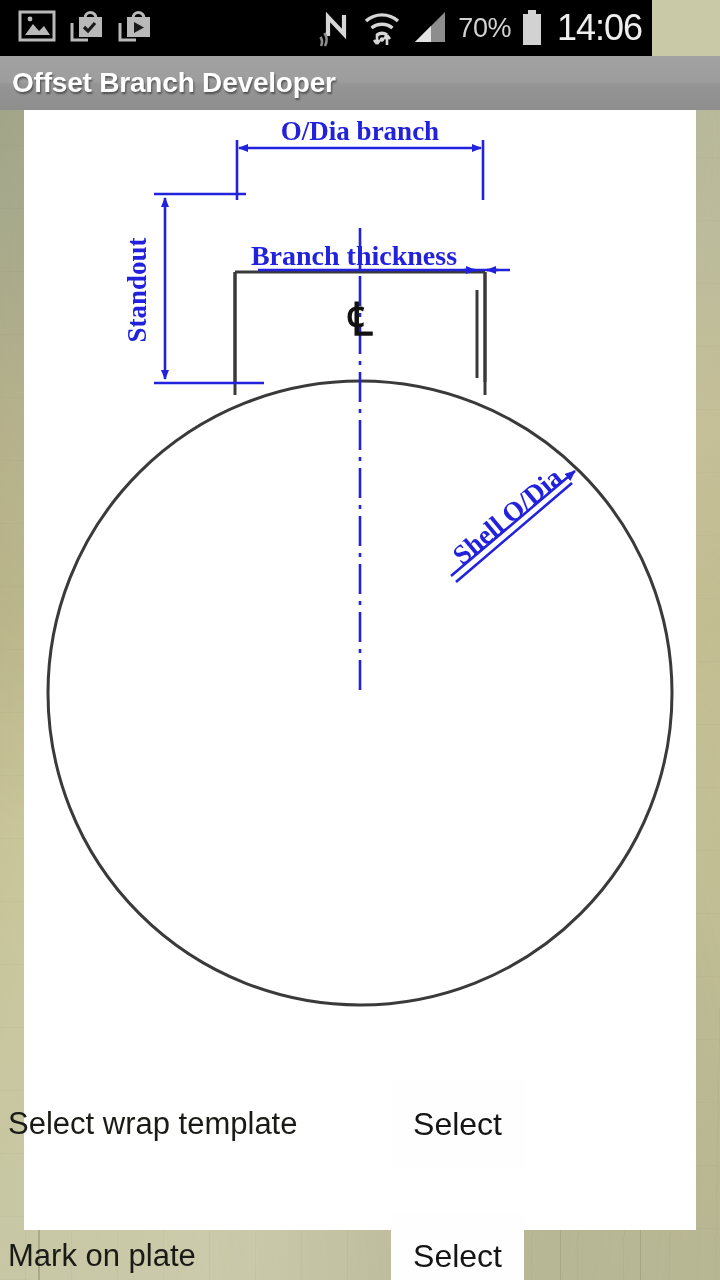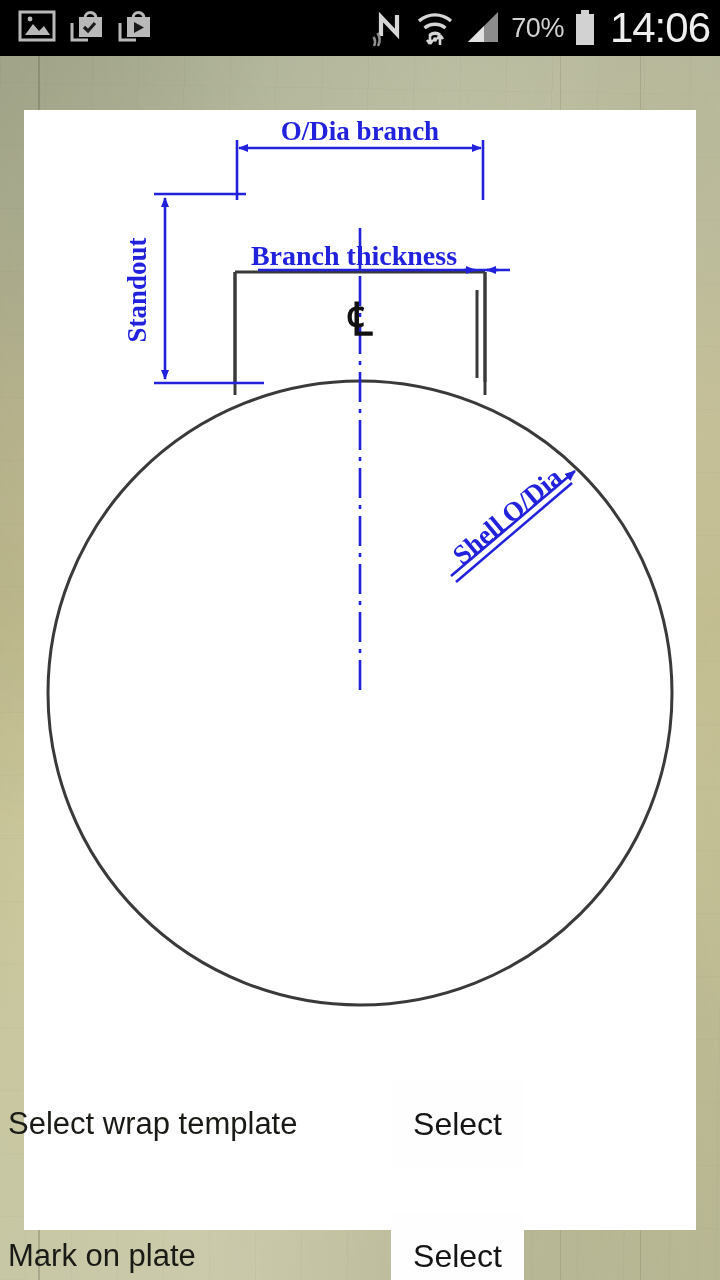--- a/index.html
+++ b/index.html
@@ -41,36 +41,36 @@
     position: absolute; inset: 0;
     background:
       linear-gradient(to right, rgba(60,60,40,0.22) 0px, rgba(60,60,40,0.22) 2px, rgba(0,0,0,0) 2px) 38px 0/720px 1224px no-repeat,
       linear-gradient(to right, rgba(60,60,40,0.14) 0px, rgba(60,60,40,0.14) 1px, rgba(0,0,0,0) 1px) 640px 0/720px 1224px no-repeat,
       linear-gradient(to right, rgba(60,60,40,0.12) 0px, rgba(60,60,40,0.12) 1px, rgba(0,0,0,0) 1px) 560px 0/720px 1224px no-repeat;
   }
 
   
   #status-bar {
     position: absolute; left: 0; top: 0;
-    width: 720px; height: 56px;
+    width: 652px; height: 56px;
     background: #000;
     z-index: 40;
   }
   .sb-left { position: absolute; left: 18px; top: 9px; display: flex; align-items: center; gap: 14px; }
   .sb-right { position: absolute; right: 10px; top: 2px; display: flex; align-items: center; gap: 9px; height: 52px; }
   .sb-icon { display: block; }
   #battery-pct {
     color: #d2d2d2;
     font-size: 27px;
     letter-spacing: -0.5px;
     font-family: "Liberation Sans", sans-serif;
   }
   #clock {
     color: #eee;
-    font-size: 42px;
+    font-size: 36px;
     letter-spacing: -1px;
     margin-left: 4px;
     font-family: "Liberation Sans", sans-serif;
   }
 
   
   #action-bar {
     position: absolute; left: 0; top: 56px;
     width: 720px; height: 54px;
     background: linear-gradient(to bottom, #a2a2a2 0%, #9d9d9d 48%, #959595 52%, #8e8e8e 100%);
@@ -184,20 +184,23 @@
       <span id="battery-pct">70%</span>
 
       <svg class="sb-icon" width="24" height="40" viewBox="0 0 24 40">
         <rect x="8" y="2" width="8" height="4" fill="#d2d2d2"></rect>
         <rect x="3" y="6" width="18" height="31" fill="#d2d2d2"></rect>
       </svg>
       <span id="clock">14:06</span>
     </div>
   </div>
 
+  <div id="action-bar">
+    <div id="app-title">Offset Branch Developer</div>
+  </div>
 
   <div id="drawing-panel">
     <svg id="drawing-svg" width="672" height="922" viewBox="0 0 672 922">
       <defs>
         <marker id="arrR" markerWidth="10" markerHeight="8" refX="9" refY="4" orient="auto" markerUnits="userSpaceOnUse">
           <path d="M0,0 L10,4 L0,8 Z" fill="#2222dd"></path>
         </marker>
         <marker id="arrL" markerWidth="10" markerHeight="8" refX="1" refY="4" orient="auto" markerUnits="userSpaceOnUse">
           <path d="M10,0 L0,4 L10,8 Z" fill="#2222dd"></path>
         </marker>

